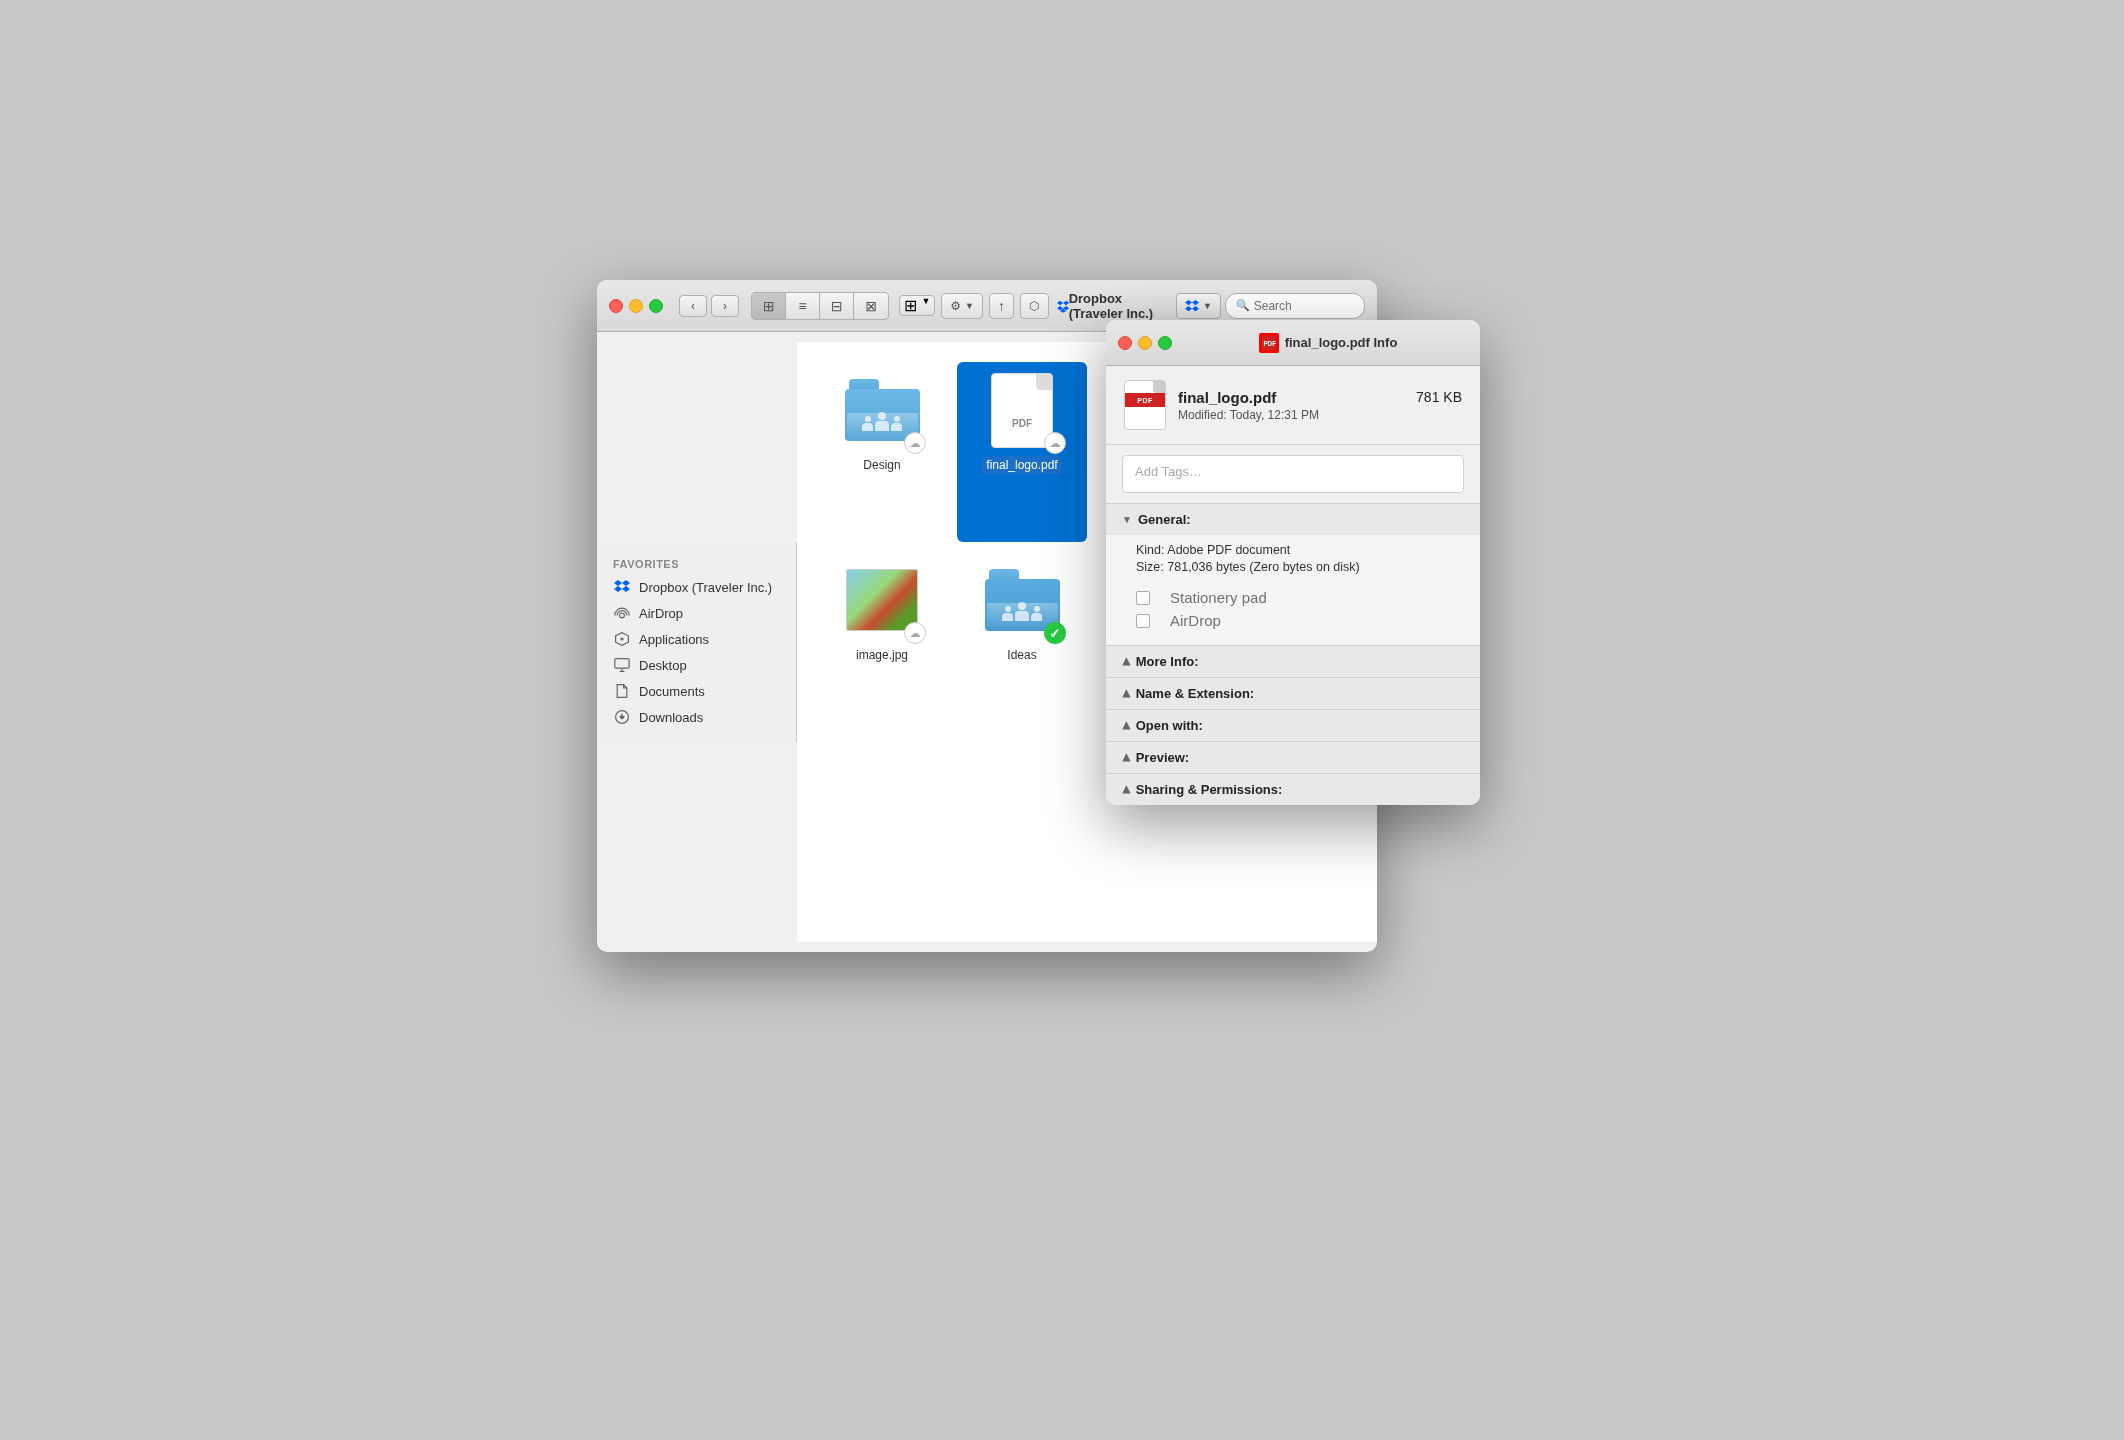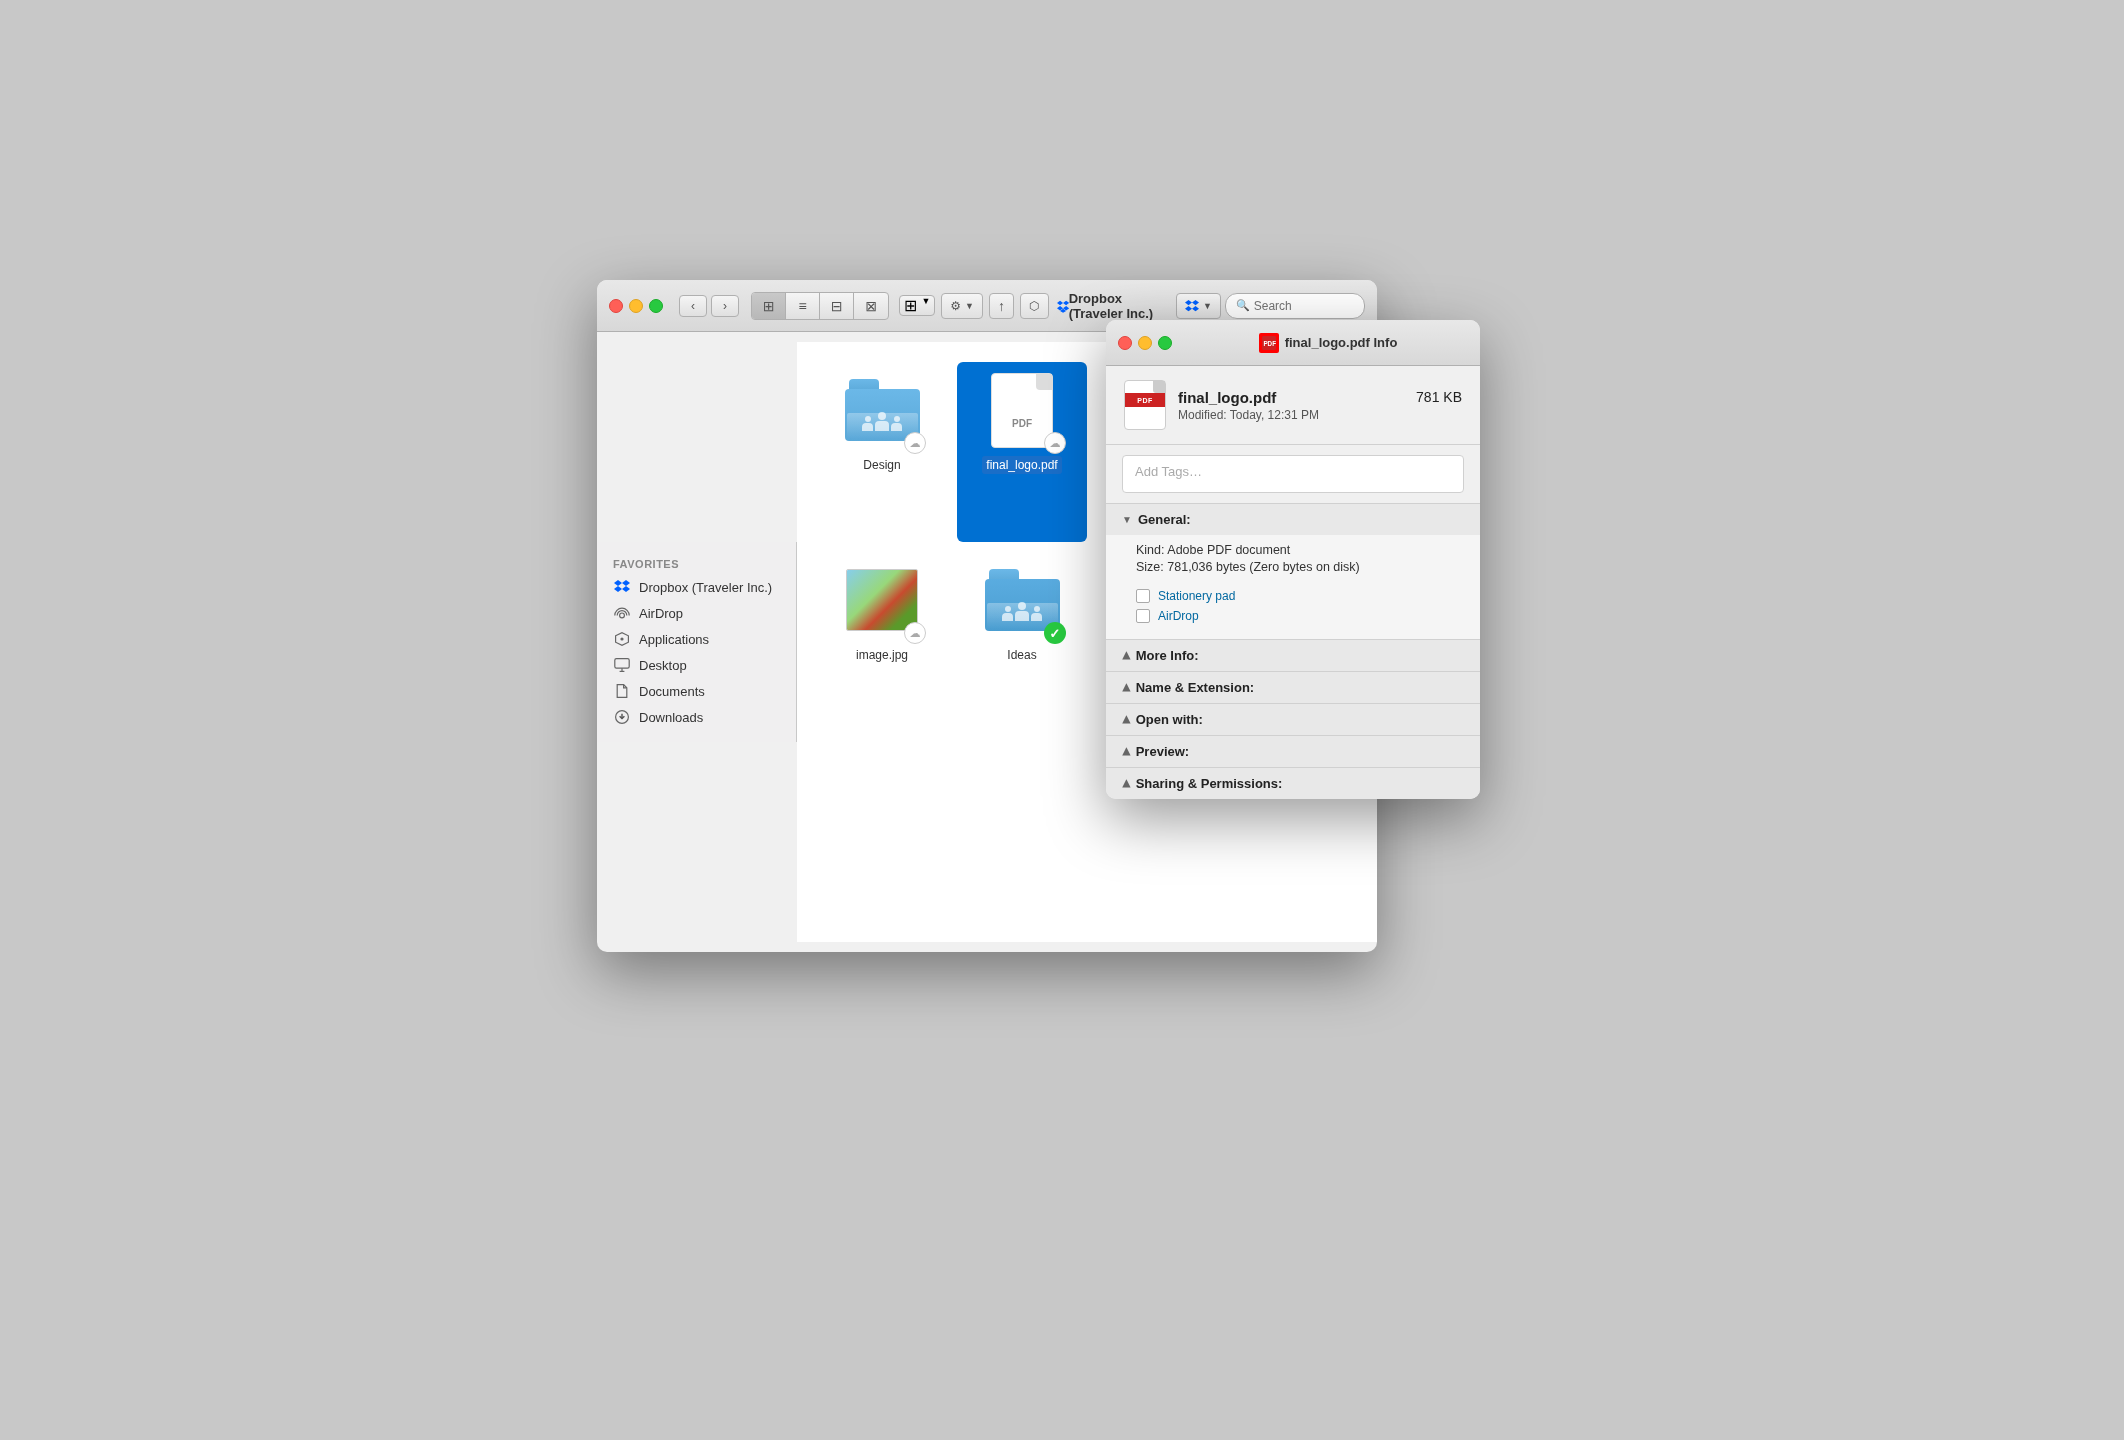--- a/index.html
+++ b/index.html
@@ -504,24 +504,24 @@
       padding: 8px 16px 10px 30px;
       font-size: 12.5px;
       color: #333;
       background: #f5f5f5;
     }
     .info-row { margin-bottom: 3px; }
 
     .checkbox-row {
       display: flex;
       align-items: center;
-      gap: 8px;
+      gap: 20px;
       margin-bottom: 6px;
-      font-size: 12px;
-      color: #0369a1;
+      font-size: 15px;
+      color: #737373;
     }
     .checkbox-box {
       width: 14px;
       height: 14px;
       background: white;
       border: 1px solid #aaa;
       border-radius: 2px;
       flex-shrink: 0;
     }
 

